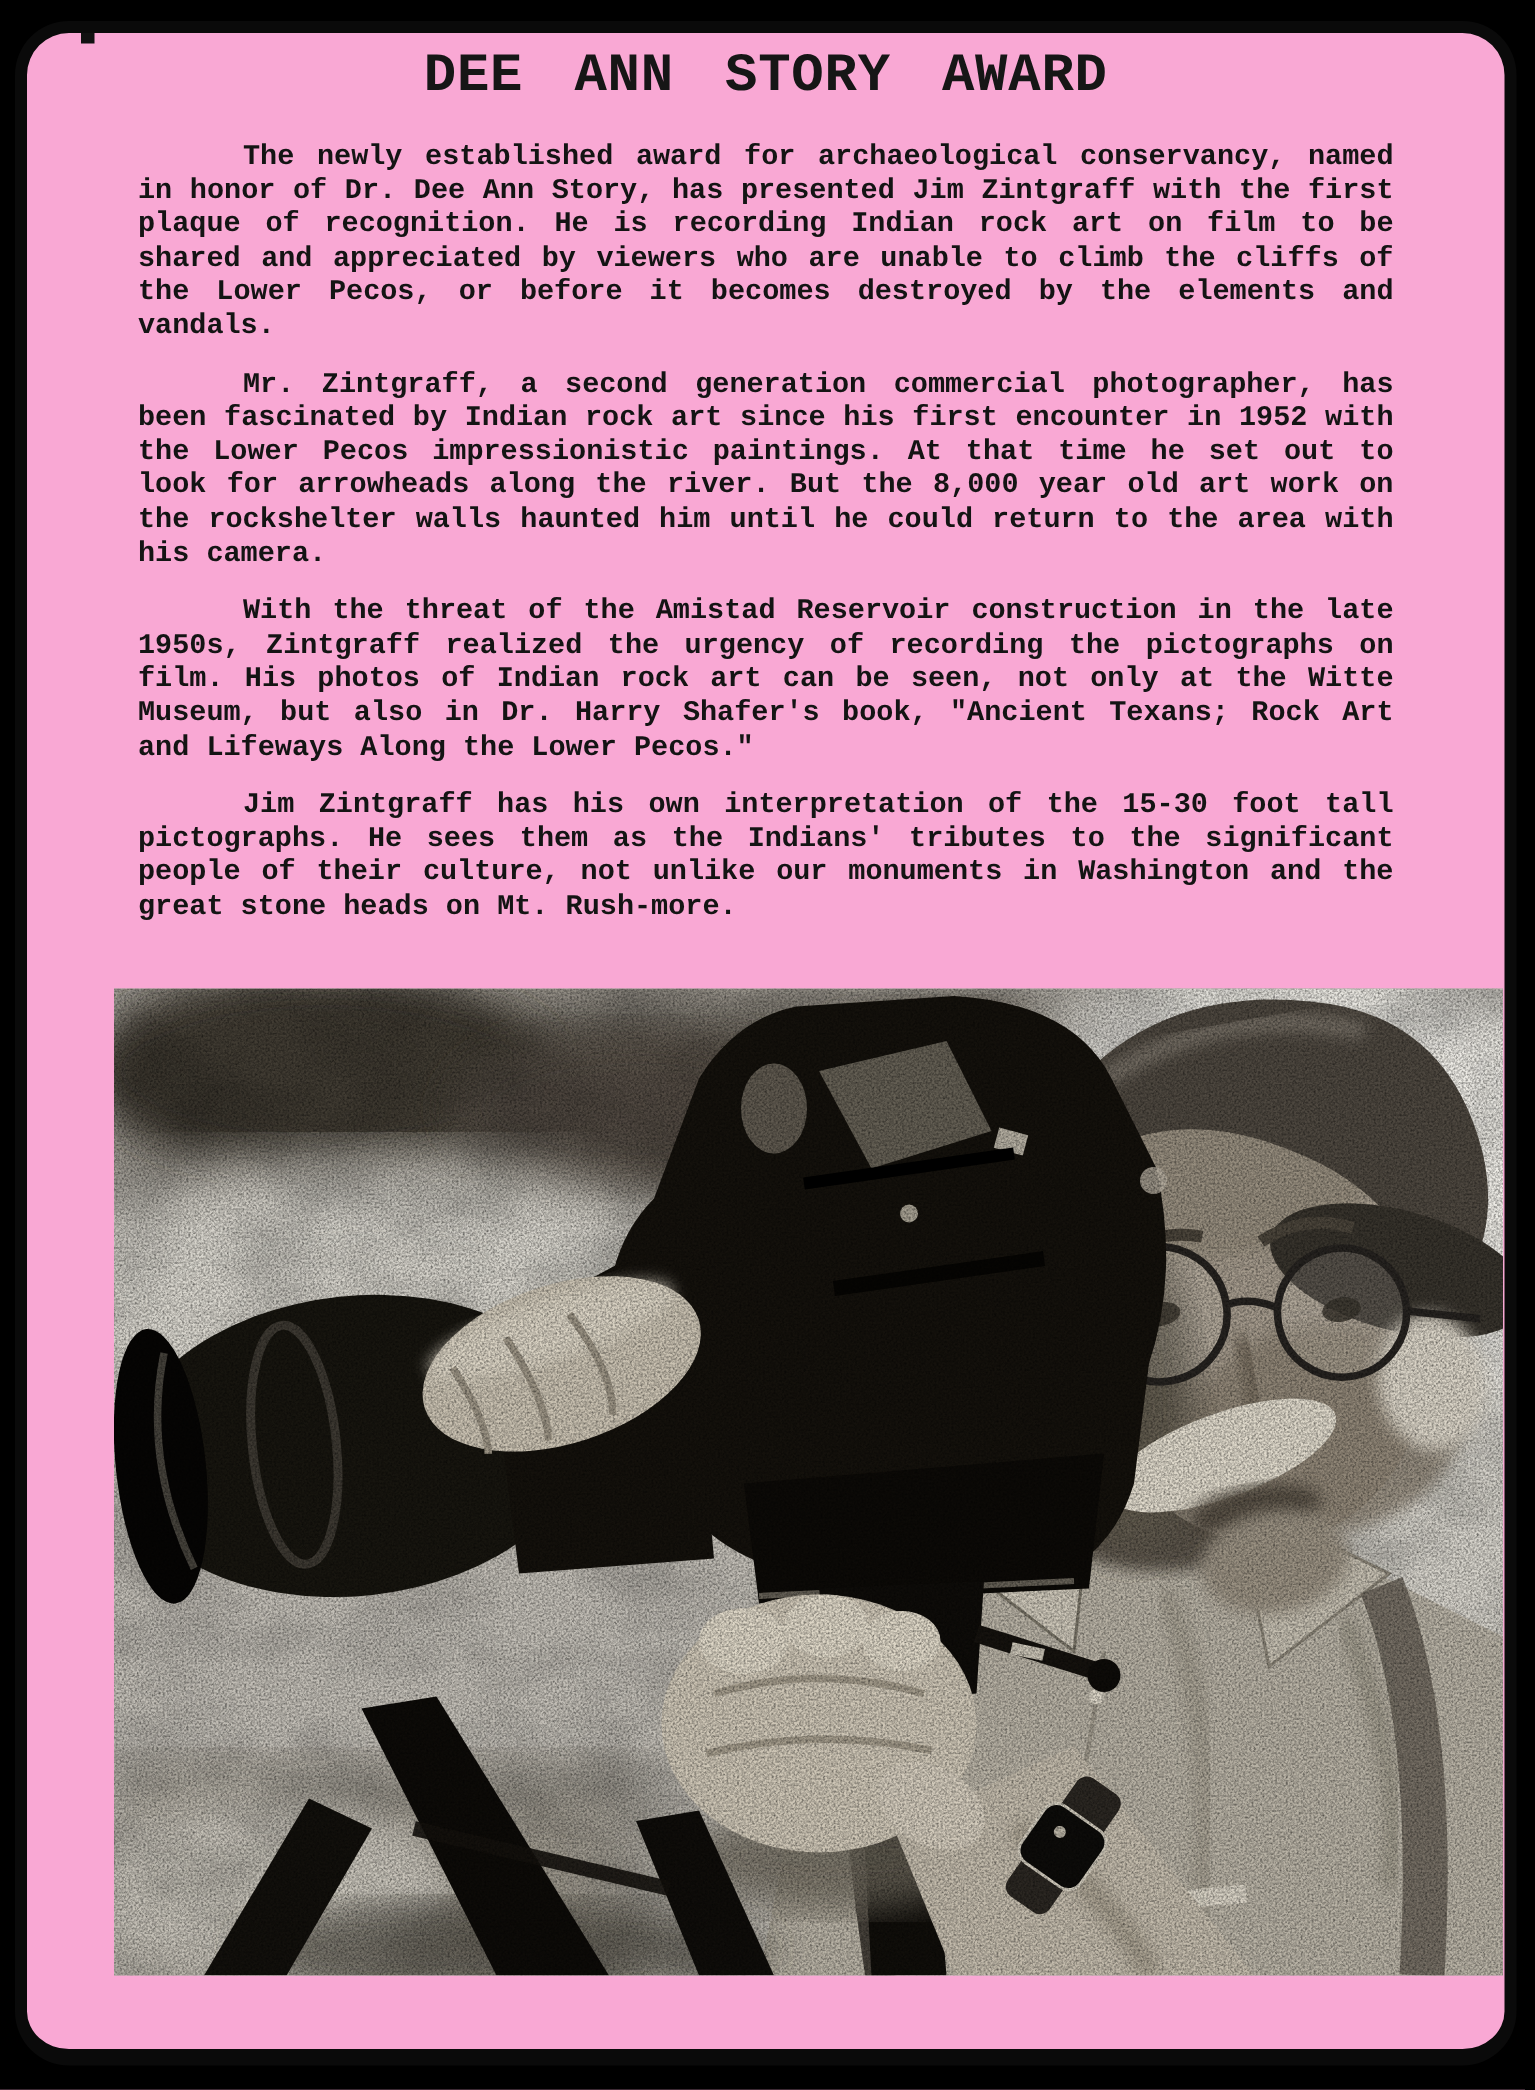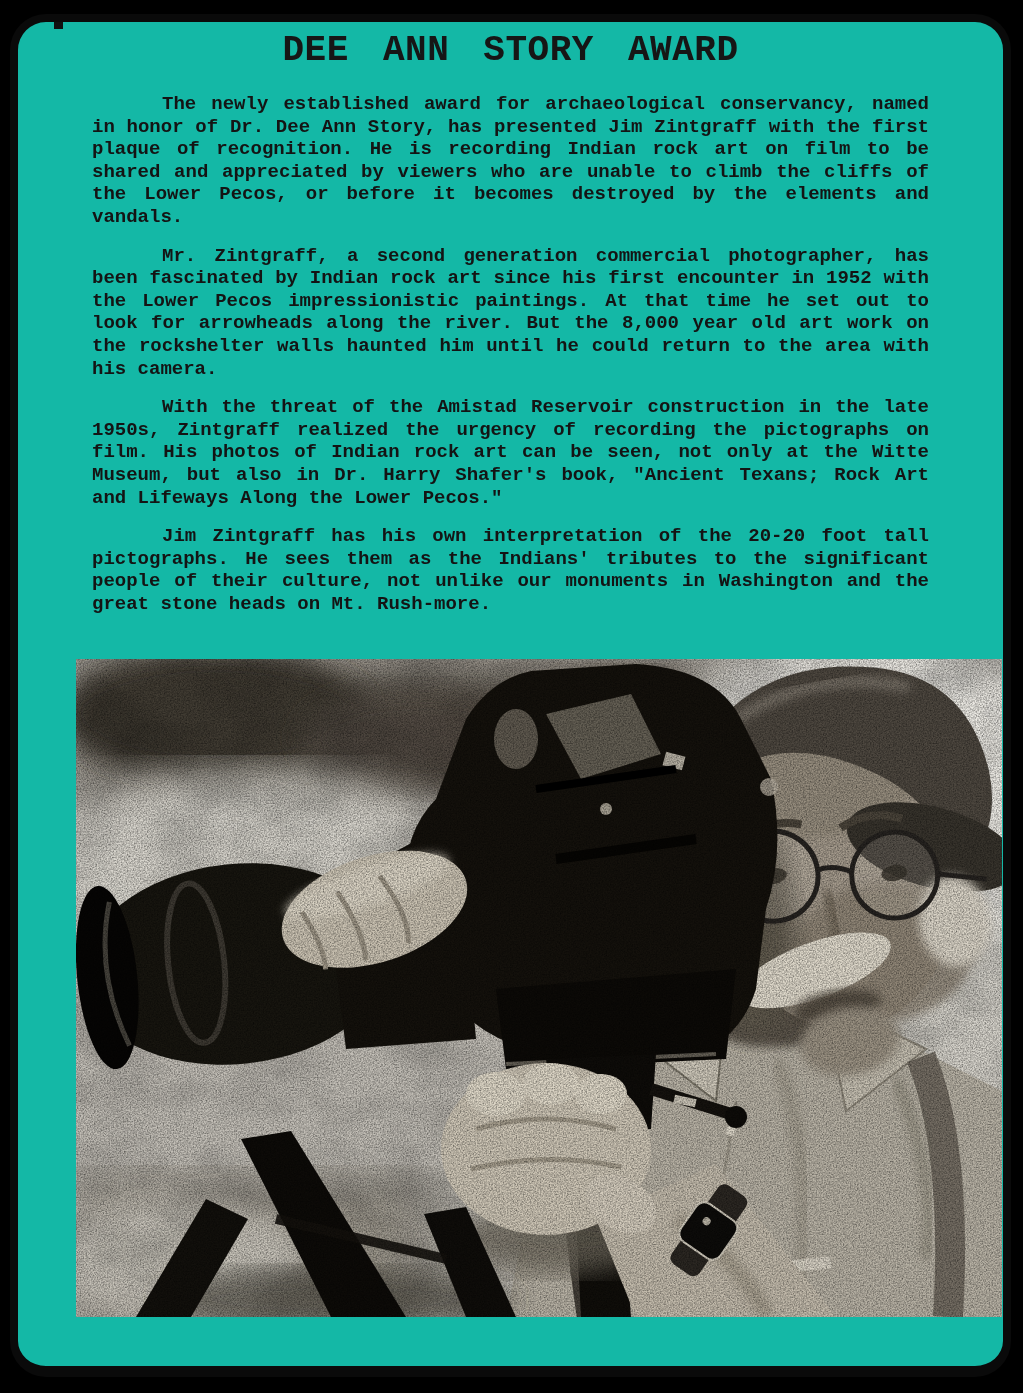--- a/index.html
+++ b/index.html
@@ -1,19 +1,19 @@
 <!DOCTYPE html>
 <html><head>
 <meta charset="utf-8">
 <style>
   html,body{margin:0;padding:0;background:#000;}
   body{width:1023px;height:1393px;position:relative;overflow:hidden;
        font-family:"Liberation Mono","DejaVu Sans Mono",monospace;}
   .page{position:absolute;left:10px;top:14px;right:12px;bottom:16px;
-        background:#14b8a6;border:8px solid #0a0a0a;border-bottom-width:11px;
+        background:#f9a8d4;border:8px solid #0a0a0a;border-bottom-width:11px;
         border-radius:36px;overflow:hidden;}
   .scan-tick{position:absolute;left:36px;top:-2px;width:9px;height:9px;background:#111;}
   .content{padding:14px 58px 0;}
   .doc-title{text-align:center;color:#161616;
              font:700 36px/30px "Liberation Mono","DejaVu Sans Mono",monospace;
              word-spacing:12px;letter-spacing:0.5px;margin-bottom:27px;}
   .doc-title div{white-space:nowrap;}
   .body-text p{margin:16px;color:#141414;text-indent:70px;text-align:justify;
                font:700 19px/22.6px "Liberation Mono","DejaVu Sans Mono",monospace;}
   .photo-wrap{margin:44px auto 0;width:926px;height:658px;background:#b9b5ad;
@@ -28,21 +28,21 @@
   <div class="content">
 
     <div class="doc-title">
       <div>DEE ANN STORY AWARD</div>
     </div>
 
     <div class="body-text">
       <p>The newly established award for archaeological conservancy, named in honor of Dr. Dee Ann Story, has presented Jim Zintgraff with the first plaque of recognition.  He is recording Indian rock art on film to be shared and appreciated by viewers who are unable to climb the cliffs of the Lower Pecos, or before it becomes destroyed by the elements and vandals.</p>
       <p>Mr. Zintgraff, a second generation commercial photographer, has been fascinated by Indian rock art since his first encounter in 1952 with the Lower Pecos impressionistic paintings.  At that time he set out to look for arrowheads along the river.  But the 8,000 year old art work on the rockshelter walls haunted him until he could return to the area with his camera.</p>
       <p>With the threat of the Amistad Reservoir construction in the late 1950s, Zintgraff realized the urgency of recording the pictographs on film.  His photos of Indian rock art can be seen, not only at the Witte Museum, but also in Dr. Harry Shafer's book, "Ancient Texans;  Rock Art and Lifeways Along the Lower Pecos."</p>
-      <p>Jim Zintgraff has his own interpretation of the 20-20 foot tall pictographs.  He sees them as the Indians' tributes to the significant people of their culture, not unlike our monuments in Washington and the great stone heads on Mt. Rush-more.</p>
+      <p>Jim Zintgraff has his own interpretation of the 15-30 foot tall pictographs.  He sees them as the Indians' tributes to the significant people of their culture, not unlike our monuments in Washington and the great stone heads on Mt. Rush-more.</p>
     </div>
 
     <div class="photo-wrap" role="img" aria-label="Black-and-white photograph of an elderly man in a flat cap and round glasses, with a white mustache, adjusting a large press camera mounted on a tripod in front of a rocky cliff">
       <svg width="926" height="658" viewBox="0 0 926 658" xmlns="http://www.w3.org/2000/svg">
         <defs>
           <filter id="b1">
               <feGaussianBlur stdDeviation="12"></feGaussianBlur>
             </filter>
           <filter id="b2">
               <feGaussianBlur stdDeviation="25"></feGaussianBlur>

